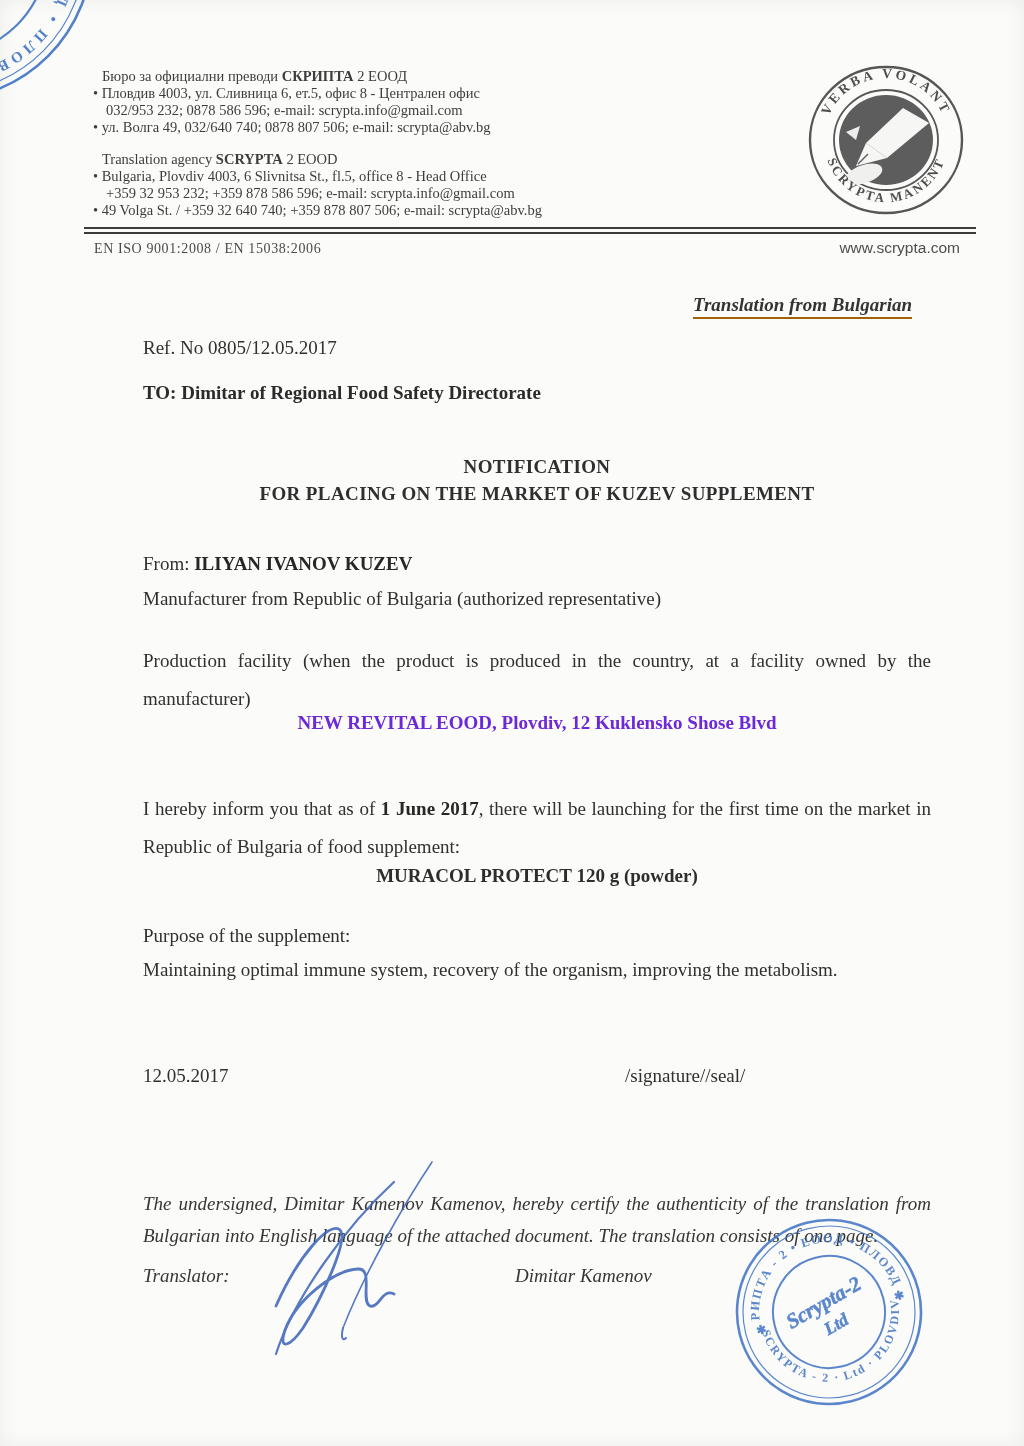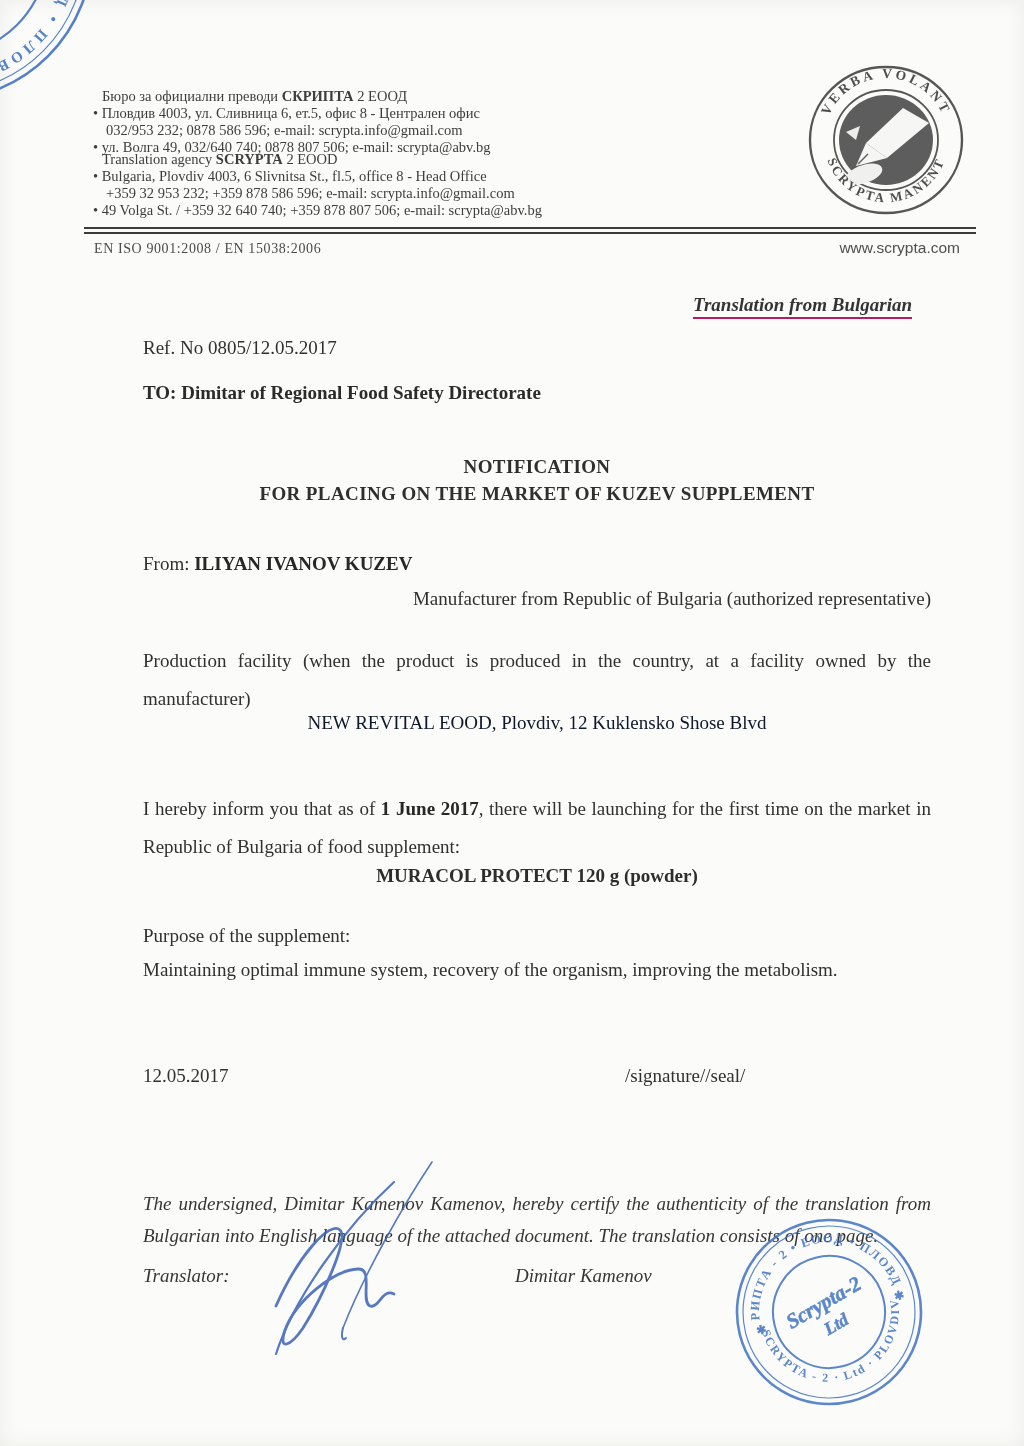--- a/index.html
+++ b/index.html
@@ -5,21 +5,21 @@
   html,body{margin:0;padding:0;background:#e8e8e6;}
   .page{
     position:relative;width:1024px;height:1446px;margin:0 auto;
     background:#fbfbf9;overflow:hidden;
     font-family:"Liberation Serif","DejaVu Serif",serif;
     color:#333;
     box-shadow:inset 0 0 18px rgba(120,120,115,.12);
   }
   
   .letterhead{position:absolute;left:88px;font-size:14.5px;line-height:17px;color:#3d3d3d;}
-  .lh-bg{top:88px;}
+  .lh-bg{top:68px;}
   .lh-en{top:151px;}
   .lh-line1{padding-left:14px;}
   .lh-bullet{padding-left:14px;text-indent:-9px;}
   .lh-cont{padding-left:18px;}
   .lh-bold{font-weight:700;}
   .rule{position:absolute;left:84px;top:227px;width:892px;height:3px;
         border-top:2px solid #3c3c3c;border-bottom:2px solid #3c3c3c;}
   .iso-line{position:absolute;left:94px;top:241px;font-size:14px;letter-spacing:.6px;color:#4a4a4a;}
   .website{position:absolute;right:64px;top:239px;font-size:15.5px;color:#4e4e4e;font-family:"Liberation Sans","DejaVu Sans",sans-serif;}
   
@@ -28,28 +28,28 @@
   
   .blue{color:var(--stamp_blue,#4577c6);}
   .corner-stamp{position:absolute;left:0;top:0;opacity:.92;}
   .round-stamp{position:absolute;left:724px;top:1214px;opacity:.88;}
   .round-stamp text{font-family:"Liberation Serif",serif;font-weight:700;}
   
   .signature{position:absolute;left:246px;top:1156px;opacity:.85;color:var(--ink_blue,#3a63b8);}
   
   .doc{position:absolute;left:143px;width:788px;font-size:19px;color:#303030;}
   .tfb{position:absolute;right:112px;top:294px;font-size:19px;font-weight:700;font-style:italic;
-       border-bottom:2px solid #be185d;padding-bottom:1px;color:#343434;}
+       border-bottom:2px solid #a16207;padding-bottom:1px;color:#343434;}
   .ref{top:337px;}
   .to{top:382px;font-weight:700;color:#2b2b2b;}
   .titles{top:453px;text-align:center;font-weight:700;line-height:27px;color:#2f2f2f;letter-spacing:.4px;}
   .from{top:553px;}
-  .manuf{top:588px;text-align:right;}
+  .manuf{top:588px;}
   .facility{top:623px;line-height:37.5px;text-align:justify;}
-  .company{top:712px;text-align:center;font-weight:400;color:#0f172a;}
+  .company{top:712px;text-align:center;font-weight:700;color:#6d28d9;}
   .inform{top:771px;line-height:38px;text-align:justify;}
   .product{top:865px;text-align:center;font-weight:700;color:#2d2d2d;}
   .purpose-label{top:925px;}
   .purpose-text{top:959px;}
   .date-row{top:1065px;height:24px;}
   .sig-seal{position:absolute;left:482px;top:0;}
   .cert{top:1169px;line-height:32px;font-style:italic;text-align:justify;color:#363636;}
   .trans-row{top:1265px;height:30px;font-style:italic;color:#363636;}
   .trans-name{position:absolute;left:372px;top:0;}
   .b{font-weight:700;color:#272727;}

